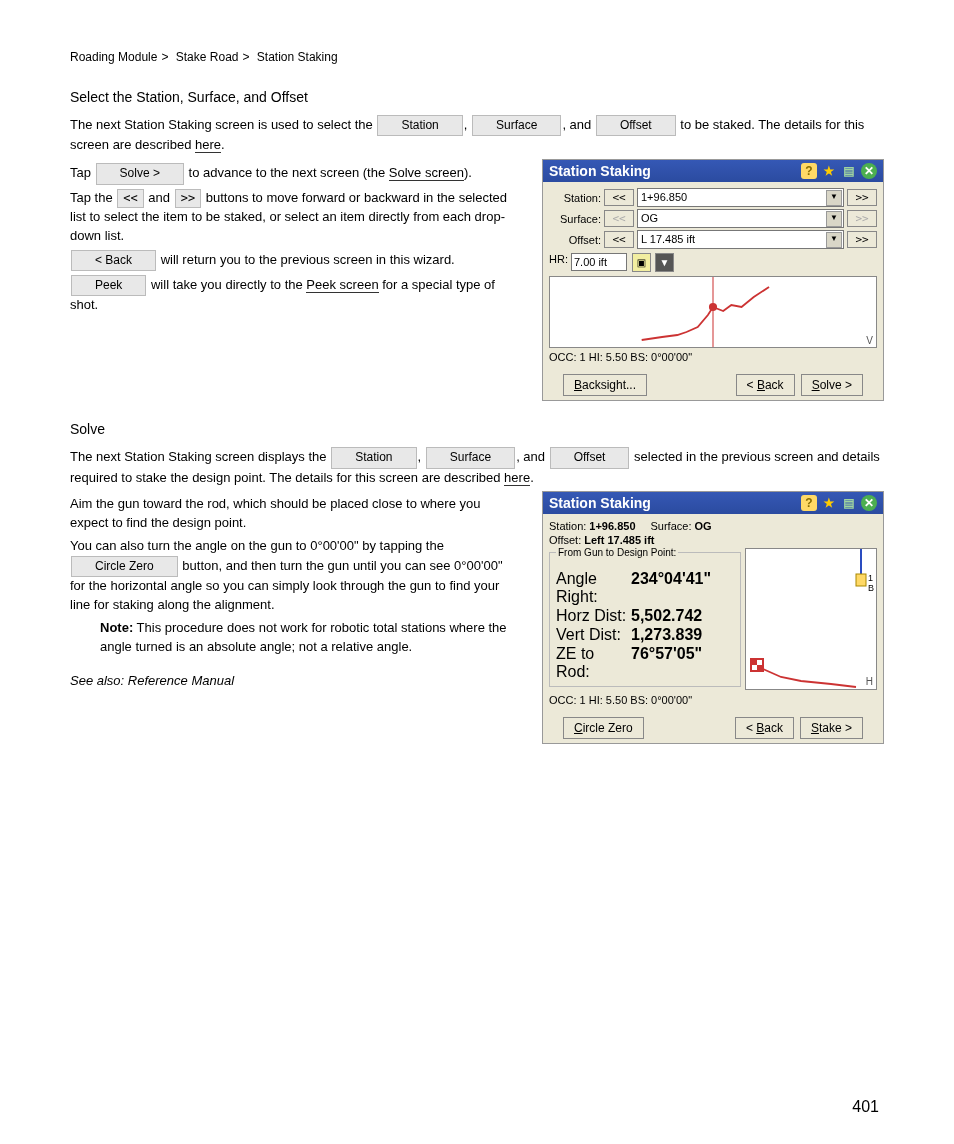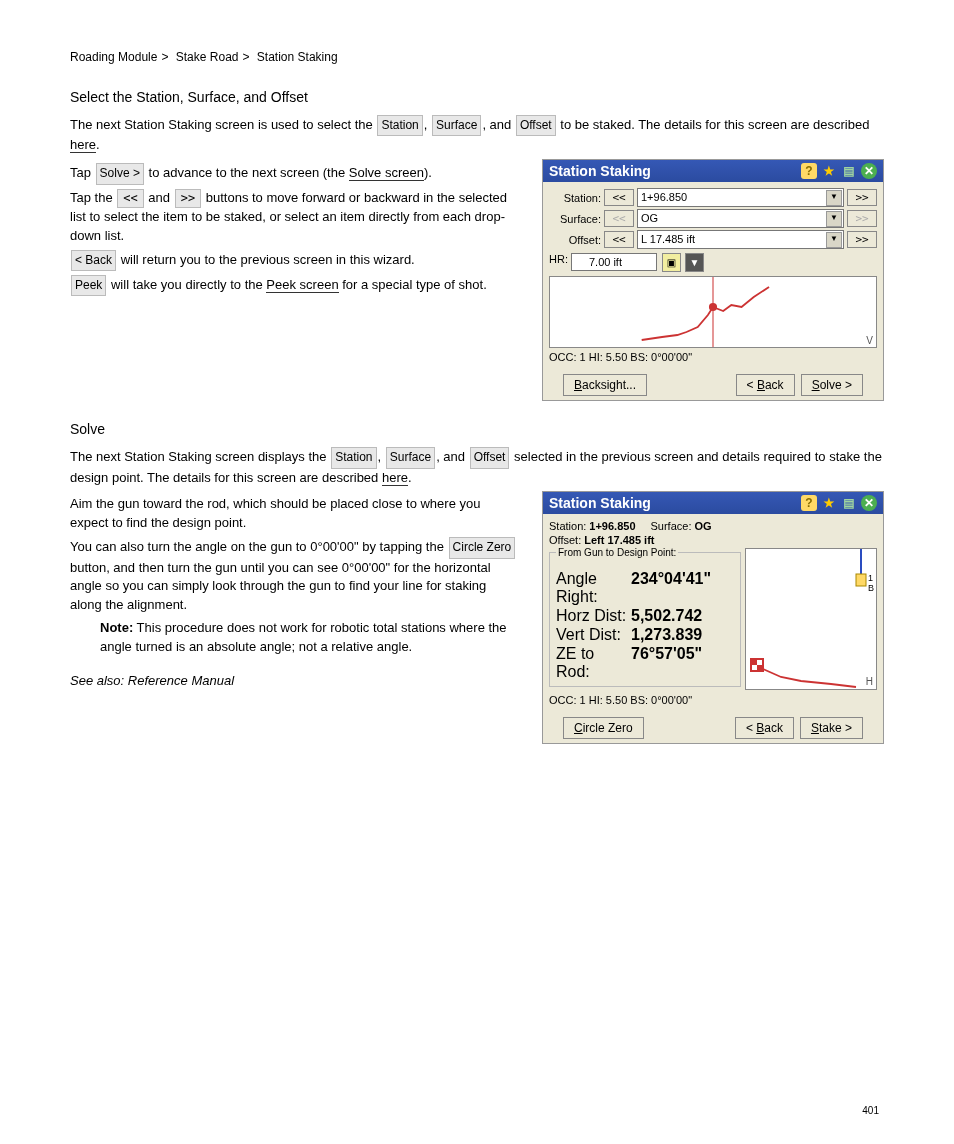--- a/index.html
+++ b/index.html
@@ -14,21 +14,21 @@
   }
   .breadcrumb{font-size:12px;margin-bottom:25px}
   .breadcrumb .gt{margin:0 4px}
   h3.section{font-size:14px;font-weight:normal;margin:20px 0 10px 0}
   .sub{font-style:italic;margin:15px 0 8px 0}
   p{line-height:1.45;margin:4px 0}
   .key, .uikey{
     display:inline-block;
     background:#e8e8e8;
     border:1px solid #bbb;
-    padding:1px 3px;
+    padding:1px 23px;
     font-size:12px;
     margin:0 1px;
   }
   .uikey{padding:0 5px;font-family:monospace}
   .link{color:#000;border-bottom:1px solid #333;padding-bottom:0}
   .cols{display:flex;gap:25px;align-items:flex-start}
   .cols .left{flex:1}
   .panel{
     width:340px;
     border:1px solid #999;
@@ -89,21 +89,21 @@
     position:relative;
     font-size:11px;
   }
   .dd .arrow{
     position:absolute;right:1px;top:1px;
     width:14px;height:14px;
     background:#d9d6c7;border:1px solid #999;
     font-size:8px;text-align:center;line-height:12px;
   }
   .hr-row{display:flex;align-items:flex-start;margin:4px 0}
-  .hrbox{width:50px;border:1px solid #777;background:#fff;padding:0 17px;height:16px;line-height:16px;margin:0 3px}
+  .hrbox{width:50px;border:1px solid #777;background:#fff;padding:0 2px;height:16px;line-height:16px;margin:0 3px}
   .icon16{width:17px;height:17px;border:1px solid #888;background:#f2eea0;display:inline-flex;align-items:center;justify-content:center;margin:0 2px;font-size:10px}
   .dark{background:#555;color:#fff}
   .graph{
     height:70px;border:1px solid #888;background:#fff;margin:2px 0 2px 0;
     position:relative;
   }
   .vmark{position:absolute;right:3px;bottom:1px;font-size:10px;color:#555}
   .status{font-size:11px;margin:3px 0}
   .btnrow{padding:4px 20px;display:flex;gap:6px}
   .btnrow .spacer{flex:1}
@@ -114,21 +114,21 @@
   .kv{display:flex;margin:1px 0;font-size:16px}
   .kv .k{width:75px}
   .kv .v{font-weight:bold}
   .hdr{display:flex;font-size:11px;margin:2px 0}
   .hdr .lbl{margin-right:3px}
   .hdr .val{font-weight:bold;margin-right:15px}
   .panel2cols{display:flex;gap:4px}
   .panel2cols .pleft{flex:1}
   .map{width:130px;height:140px;border:1px solid #888;background:#fff;position:relative}
   .hmark{position:absolute;right:3px;bottom:2px;font-size:10px;color:#555}
-  .pagenum{position:fixed;bottom:28px;right:75px;font-size:10px}
+  .pagenum{position:fixed;bottom:28px;right:75px;font-size:16px}
   .btn.dim{color:#aaa}
 </style>
 </head>
 <body>
 
 <div class="breadcrumb">
   <span>Roading Module</span><span class="gt">&gt;</span>
   <span>Stake Road</span><span class="gt">&gt;</span>
   <span>Station Staking</span>
 </div>

